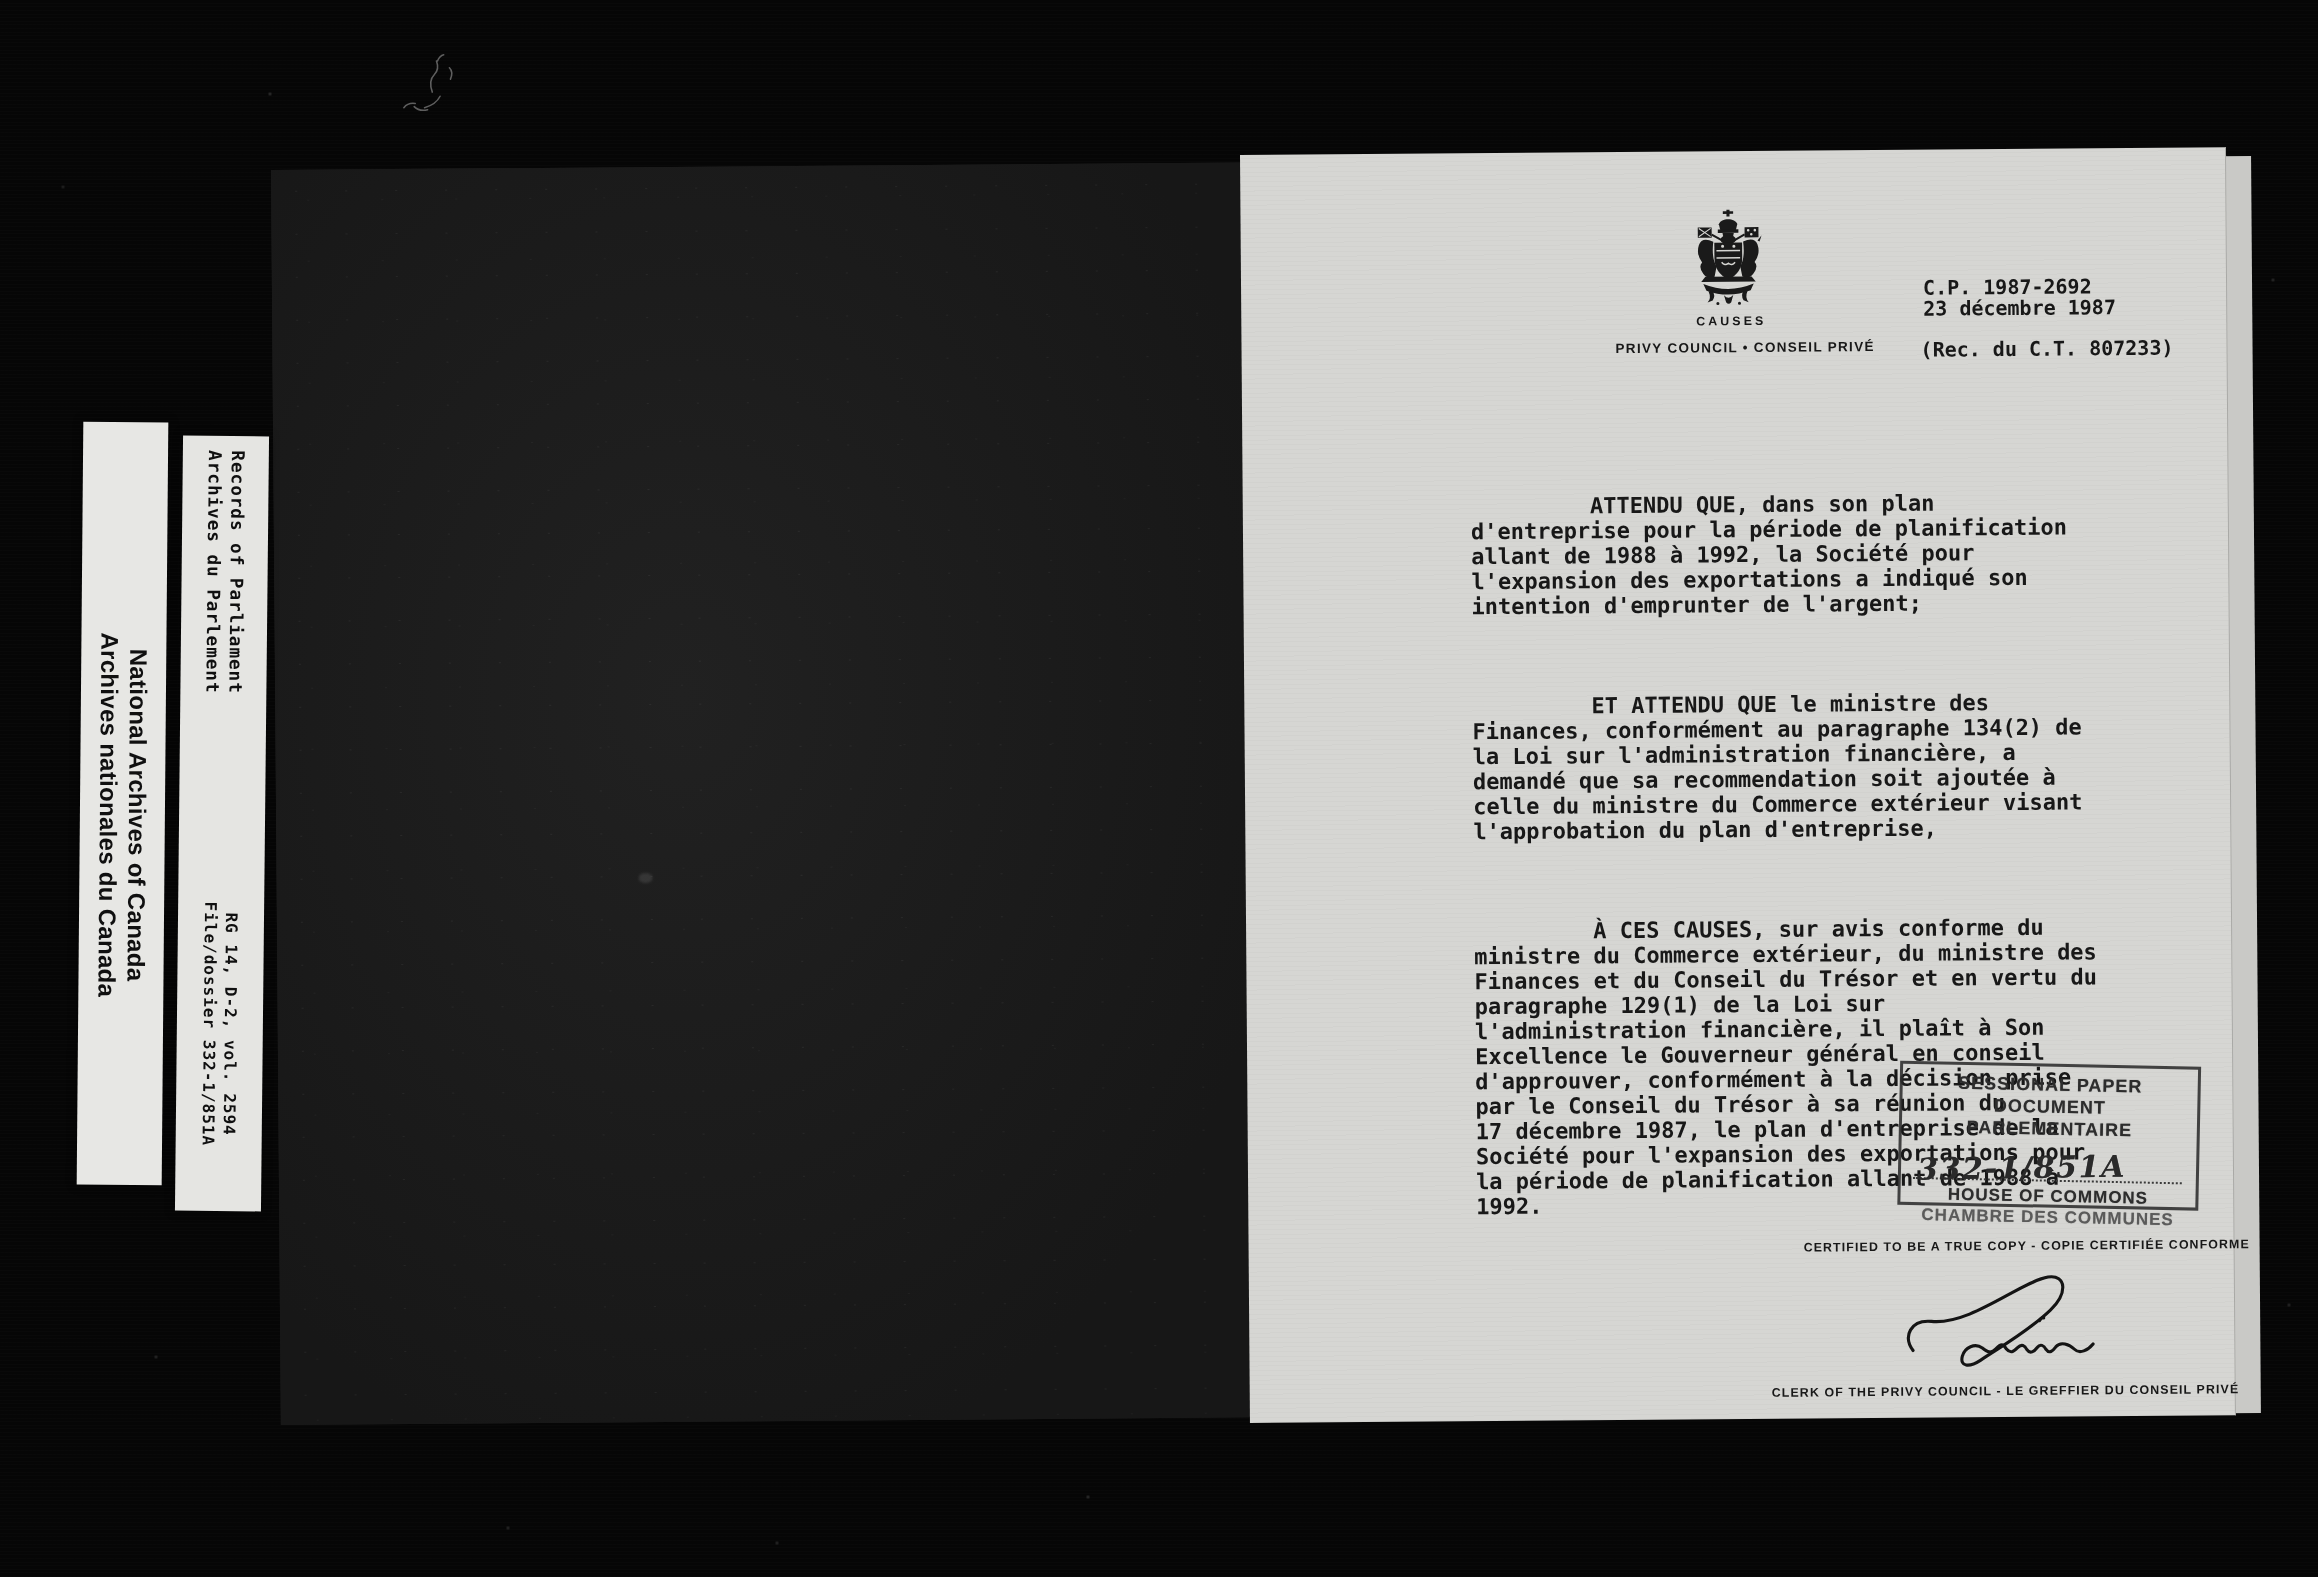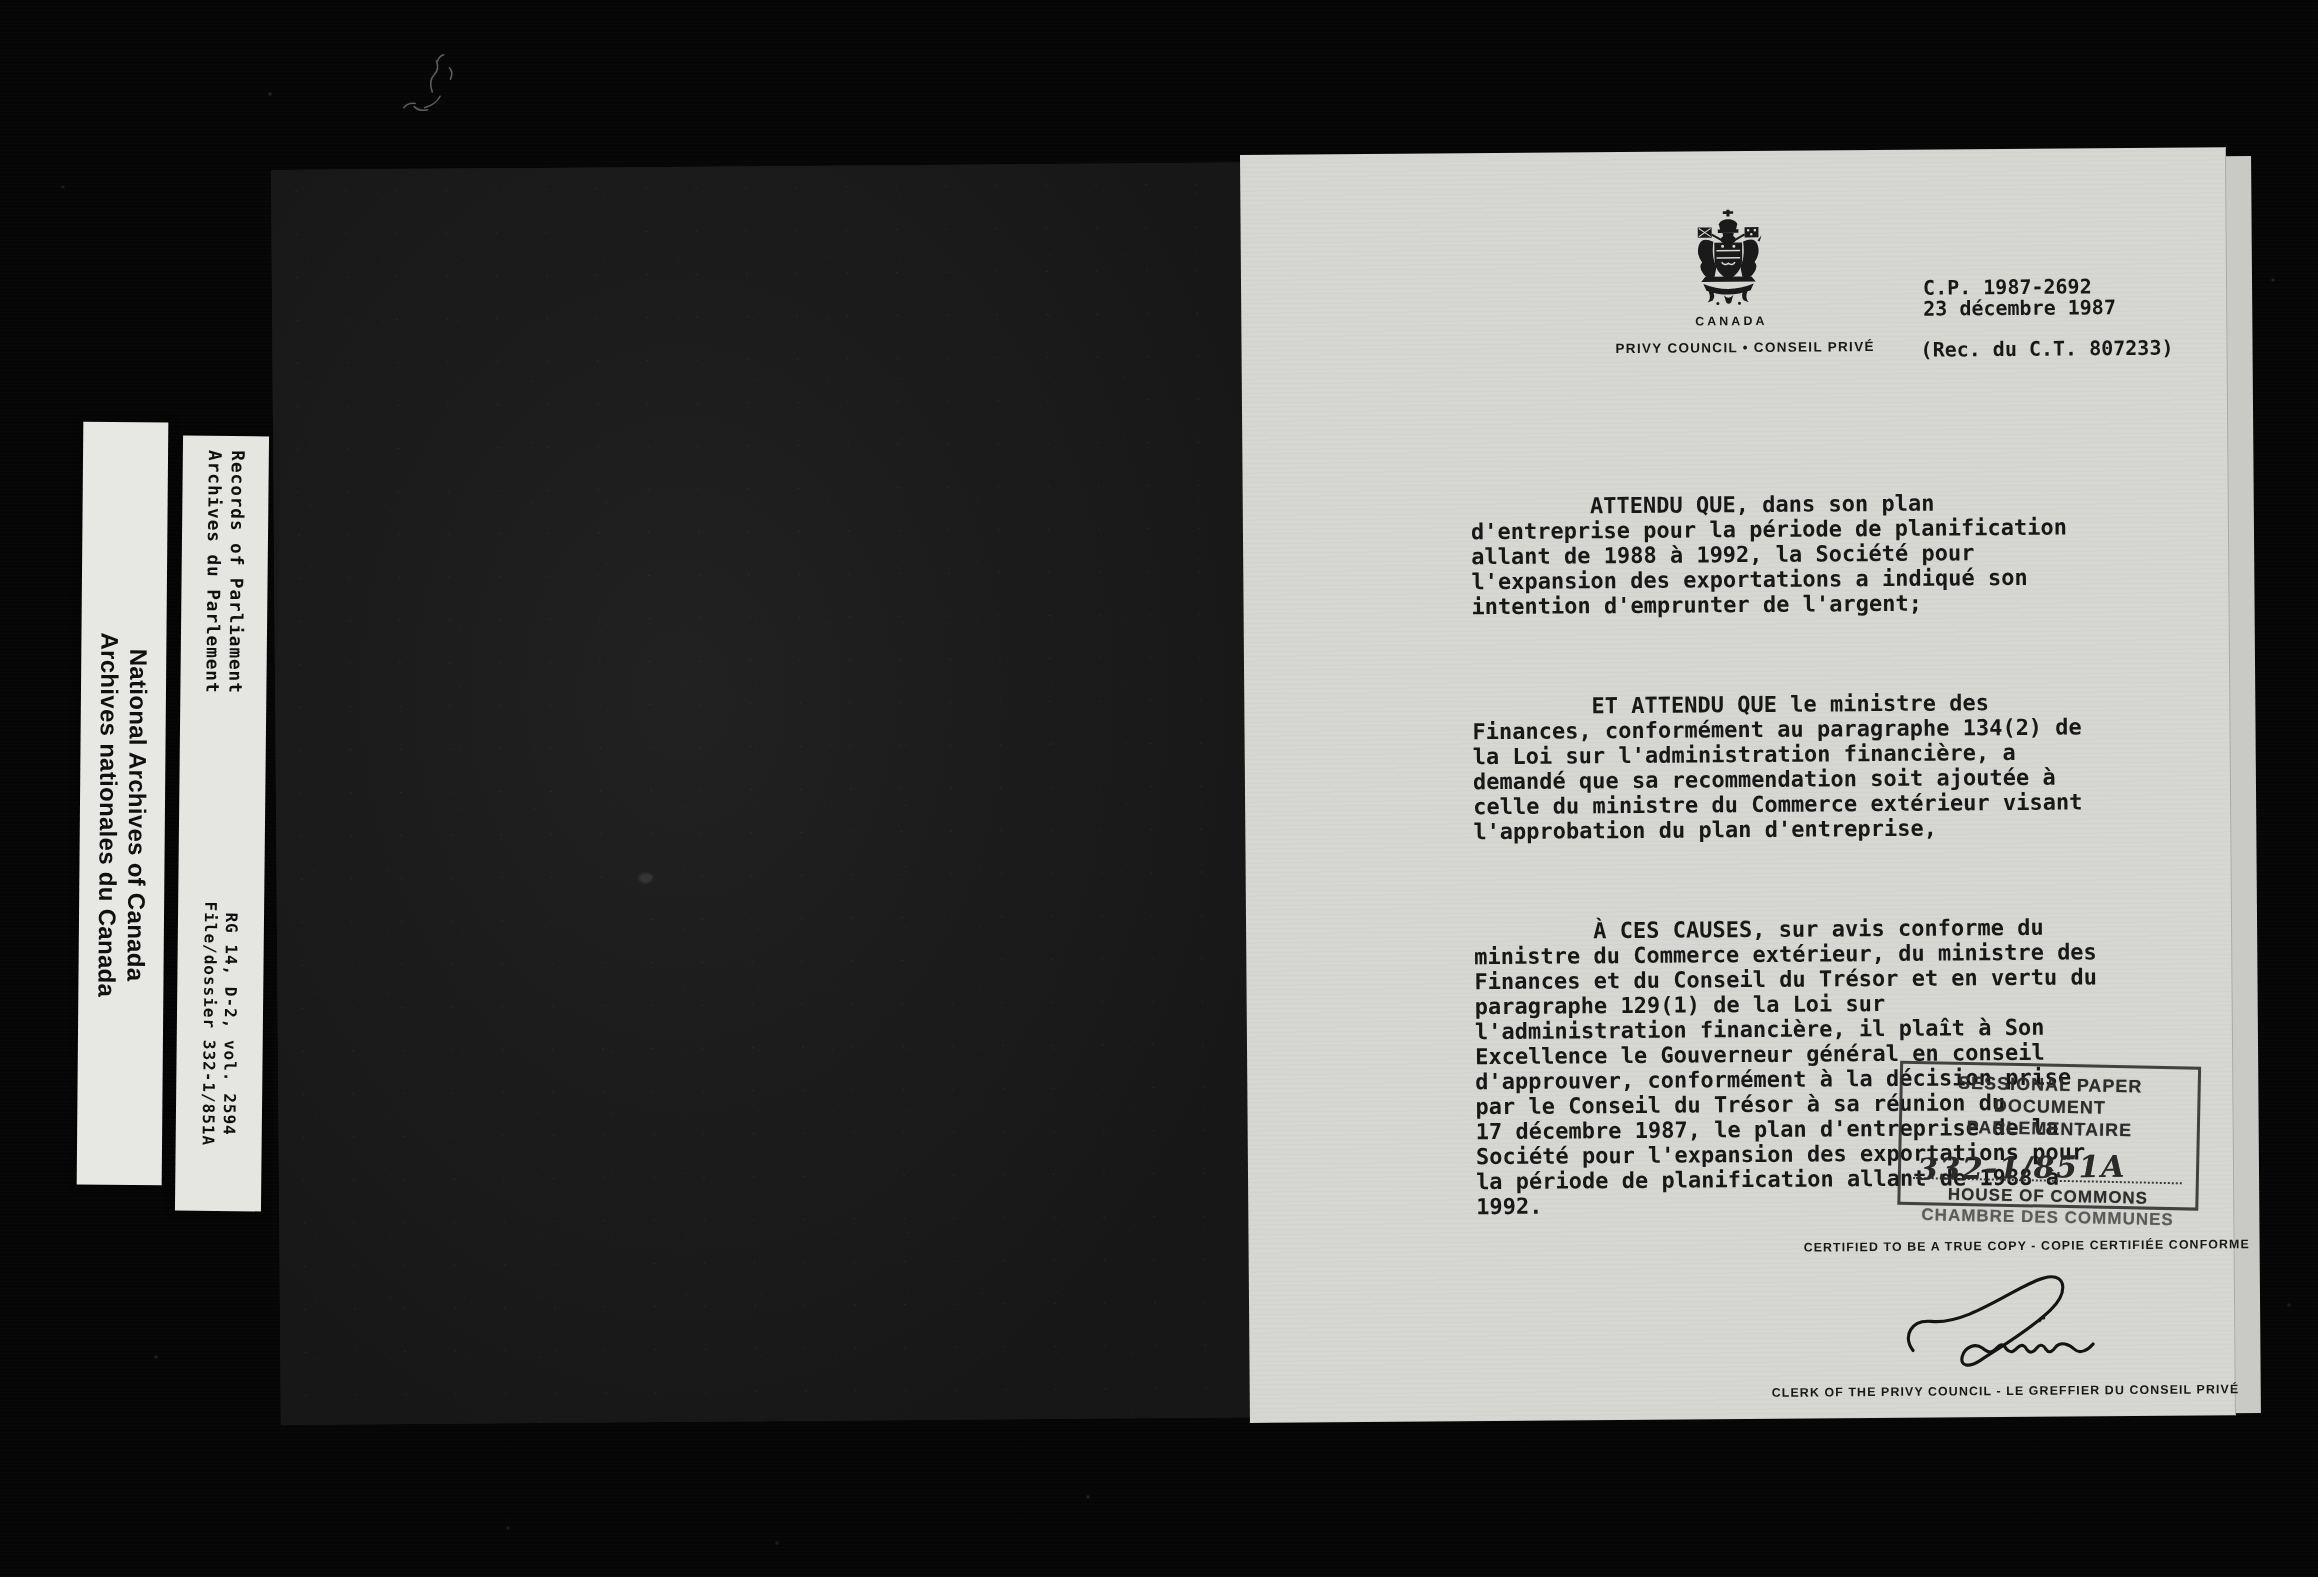--- a/index.html
+++ b/index.html
@@ -187,21 +187,21 @@
           <path d="M26,132 h90 l8,10 h-106 z"></path>
           <path d="M22,146 q49,20 98,0 l-6,13 q-43,16 -86,0 z"></path>
           <path d="M32,160 q6,14 -2,22 l10,-4 q6,-10 0,-18 z"></path>
           <path d="M108,160 q-6,14 2,22 l-10,-4 q-6,-10 0,-18 z"></path>
           <path d="M62,168 q9,10 18,0 l-4,14 q-5,6 -10,0 z"></path>
           <circle cx="50" cy="184" r="3"></circle>
             <circle cx="92" cy="184" r="3"></circle>
         </g>
       </svg>
 
-      <div class="canada-caption">CANADA</div>
+      <div class="canada-caption">CAUSES</div>
 
       <div class="org-line">PRIVY COUNCIL • CONSEIL PRIVÉ</div>
 
       <div class="order-block"><span>C.P. 1987-2692</span>
 <span>23 décembre 1987</span></div>
 
       <div class="treasury-ref">(Rec. du C.T. 807233)</div>
 
       <div class="body-text">
         <div class="para">         ATTENDU QUE, dans son plan

